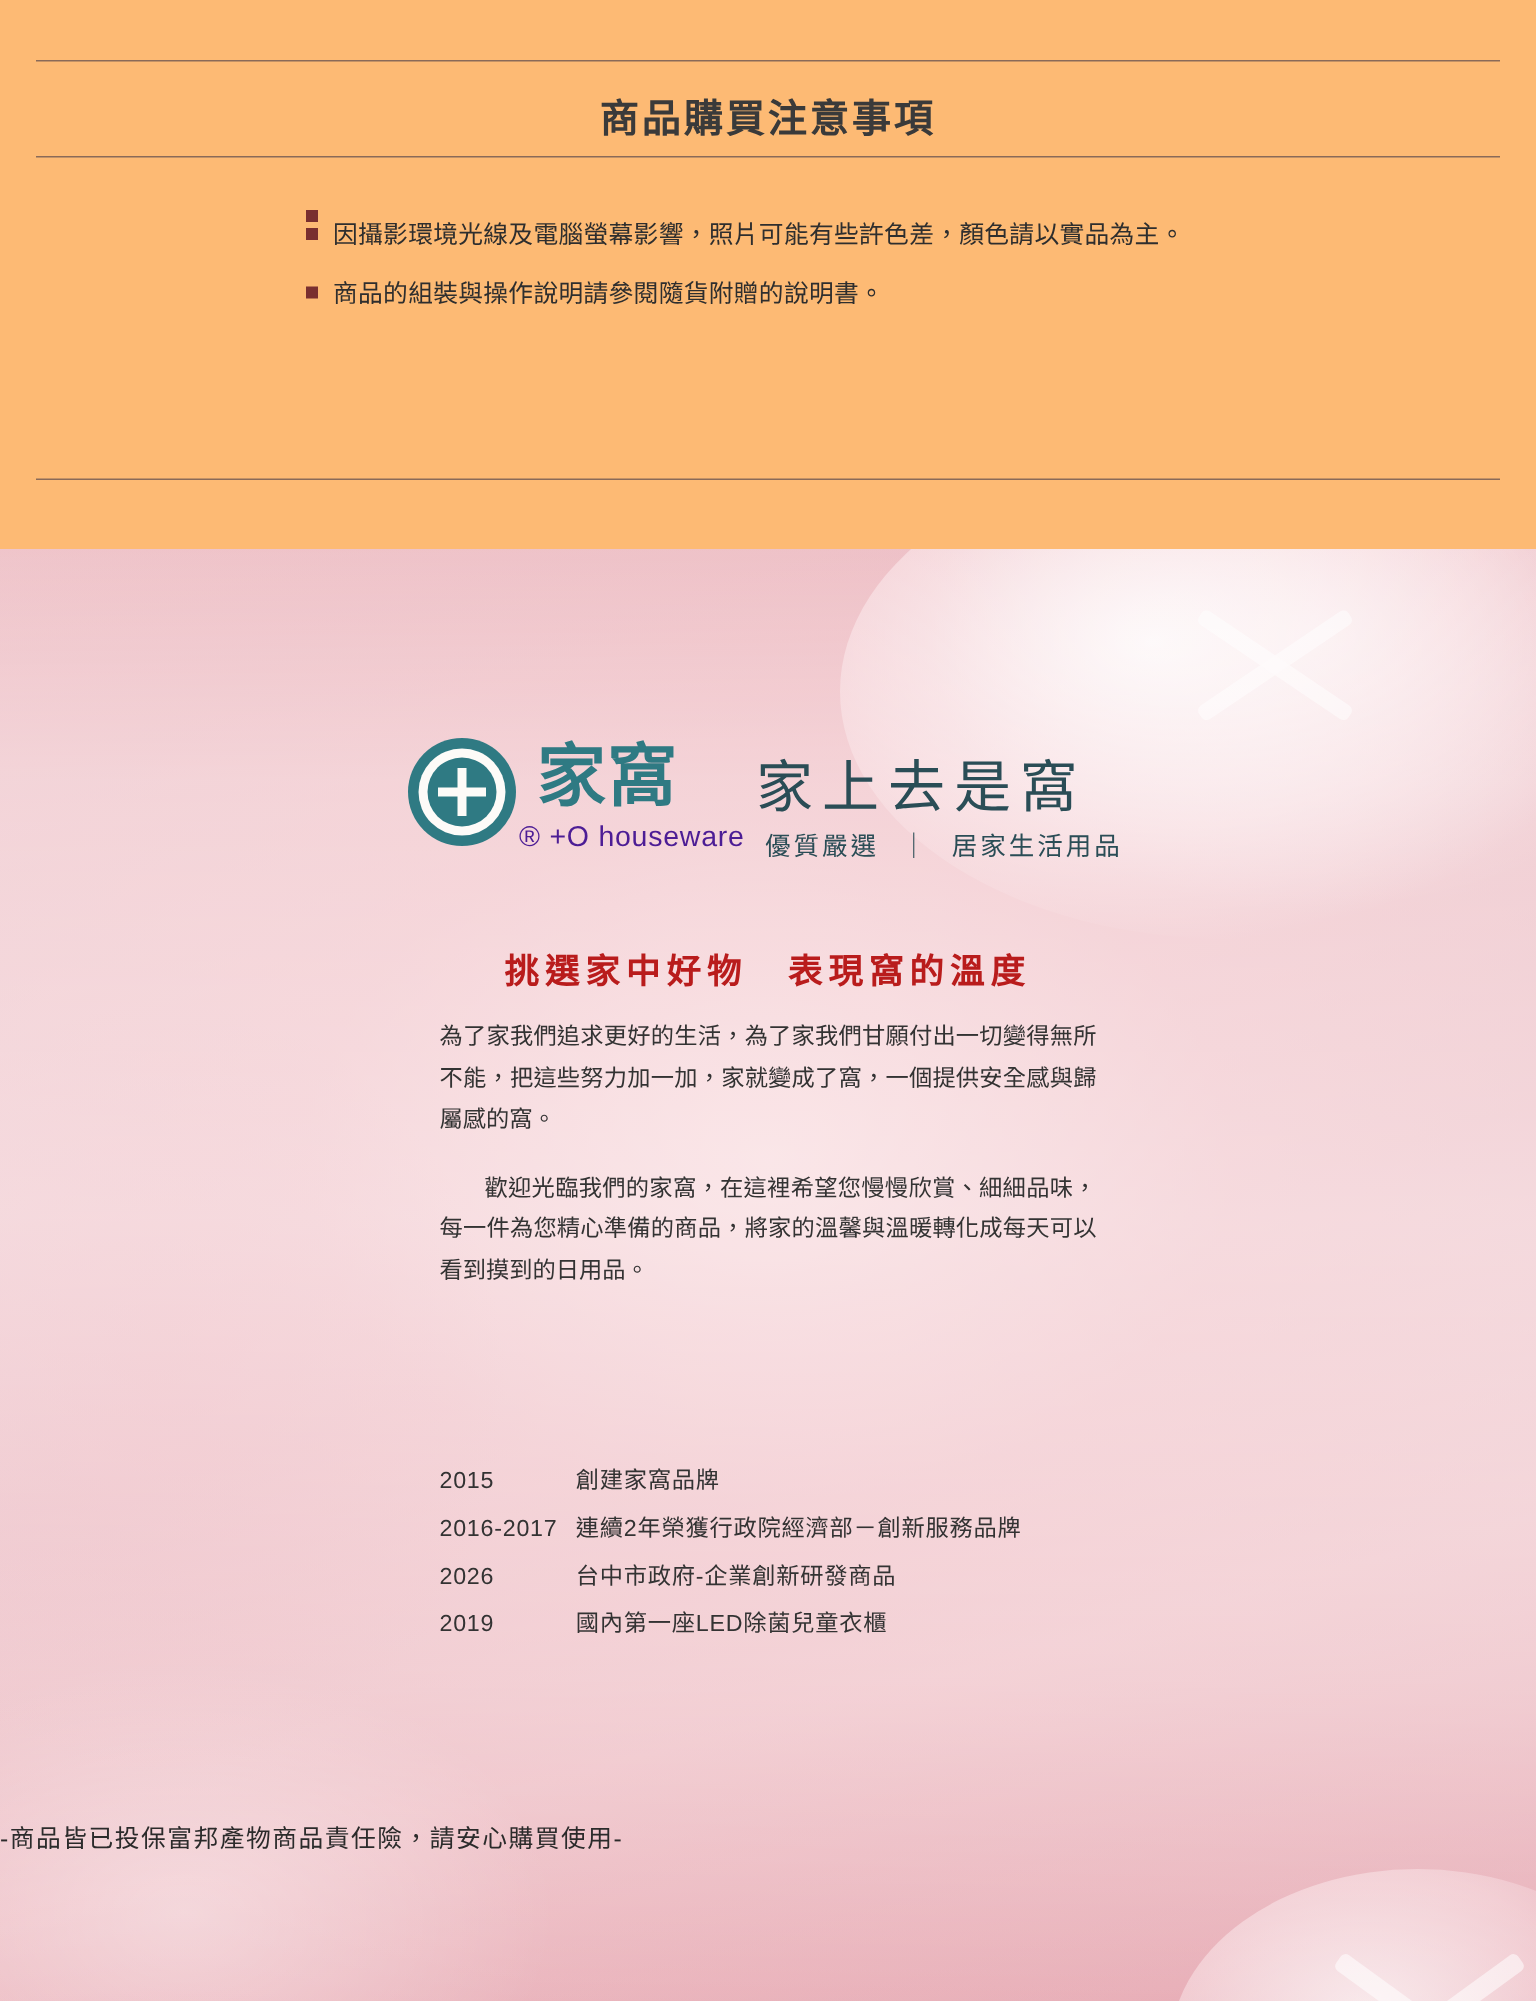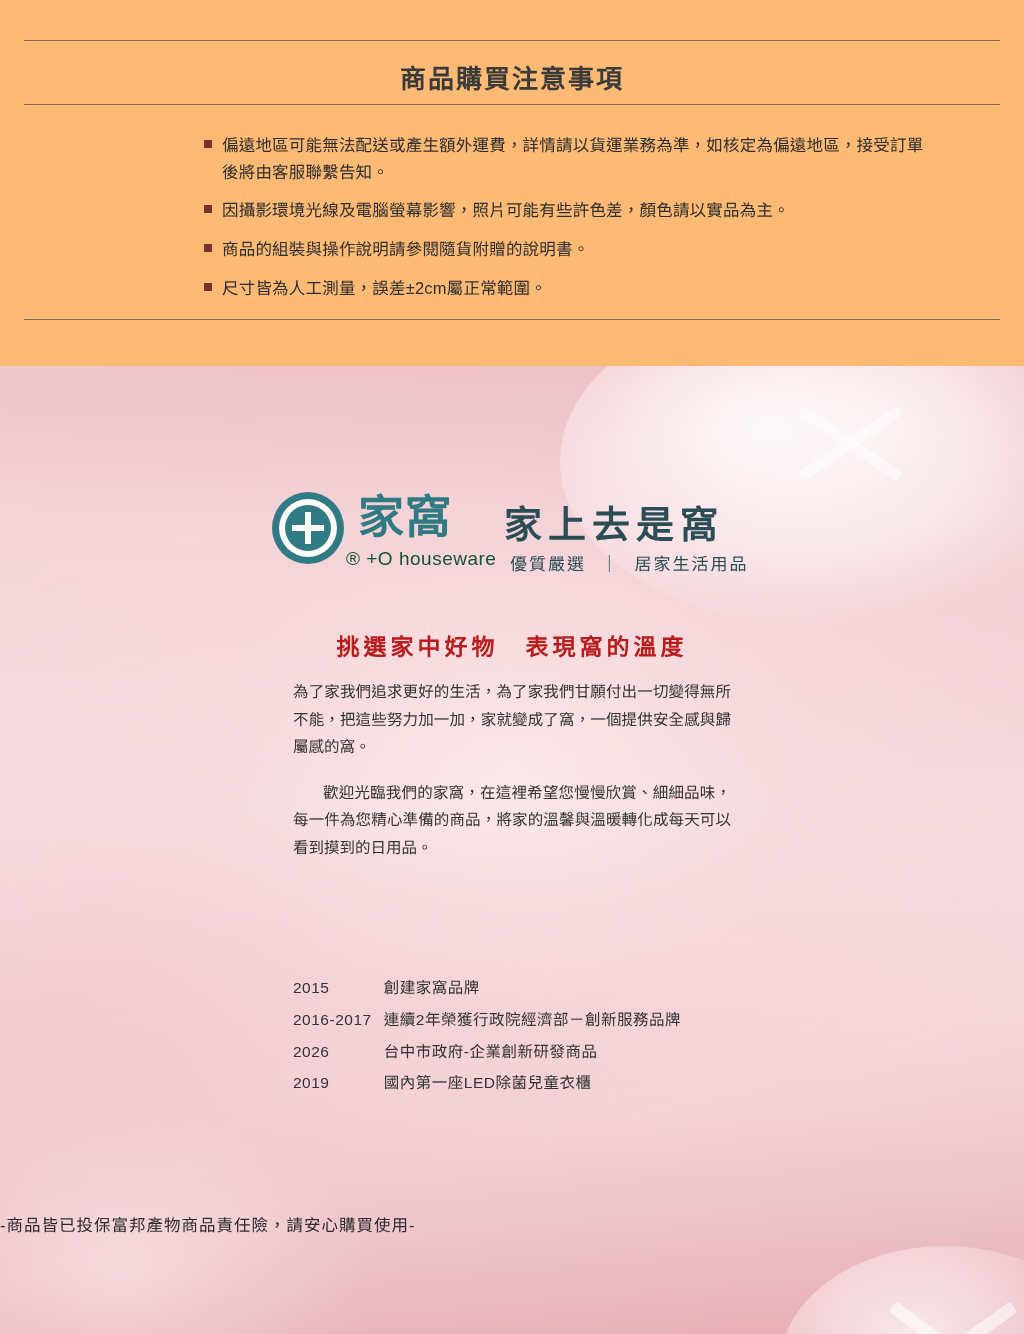--- a/index.html
+++ b/index.html
@@ -237,29 +237,29 @@
     font-weight: bold;
     color: #2f7a83;
     letter-spacing: 1px;
     line-height: 1.1;
   }
   .logo-en {
     position: absolute;
     left: 74px;
     top: 62px;
     font-size: 19px;
-    color: #14532d;
+    color: #4c1d95;
     letter-spacing: 0.5px;
   }
   .logo-slogan-main {
     position: absolute;
     left: 232px;
     top: 8px;
     font-size: 38px;
-    font-weight: bold;
+    font-weight: normal;
     color: #2a4d56;
     letter-spacing: 6px;
   }
   .logo-slogan-sub {
     position: absolute;
     left: 238px;
     top: 64px;
     font-size: 17px;
     color: #2a4d56;
     letter-spacing: 2px;
@@ -342,33 +342,28 @@
 
   <section class="notice-section">
     <div class="notice-inner">
       <div class="rule-top"></div>
       <div class="notice-title">商品購買注意事項</div>
       <div class="rule-mid"></div>
 
       <ul class="notice-list">
         <li class="notice-item">
           <span class="bullet-sq"></span>
-          <span>偏遠地區可能無法配送或產生額外運費，詳情請以貨運業務為準，如核定為偏遠地區，接受訂單後將由客服聯繫告知。</span>
         </li>
         <li class="notice-item">
           <span class="bullet-sq"></span>
           <span>因攝影環境光線及電腦螢幕影響，照片可能有些許色差，顏色請以實品為主。</span>
         </li>
         <li class="notice-item">
           <span class="bullet-sq"></span>
           <span>商品的組裝與操作說明請參閱隨貨附贈的說明書。</span>
-        </li>
-        <li class="notice-item">
-          <span class="bullet-sq"></span>
-          <span>尺寸皆為人工測量，誤差±2cm屬正常範圍。</span>
         </li>
       </ul>
 
       <div class="rule-bottom"></div>
     </div>
   </section>
 
   <section class="brand-section">
     <div class="bg-photo">
       <div class="bg-soft-1"></div>

